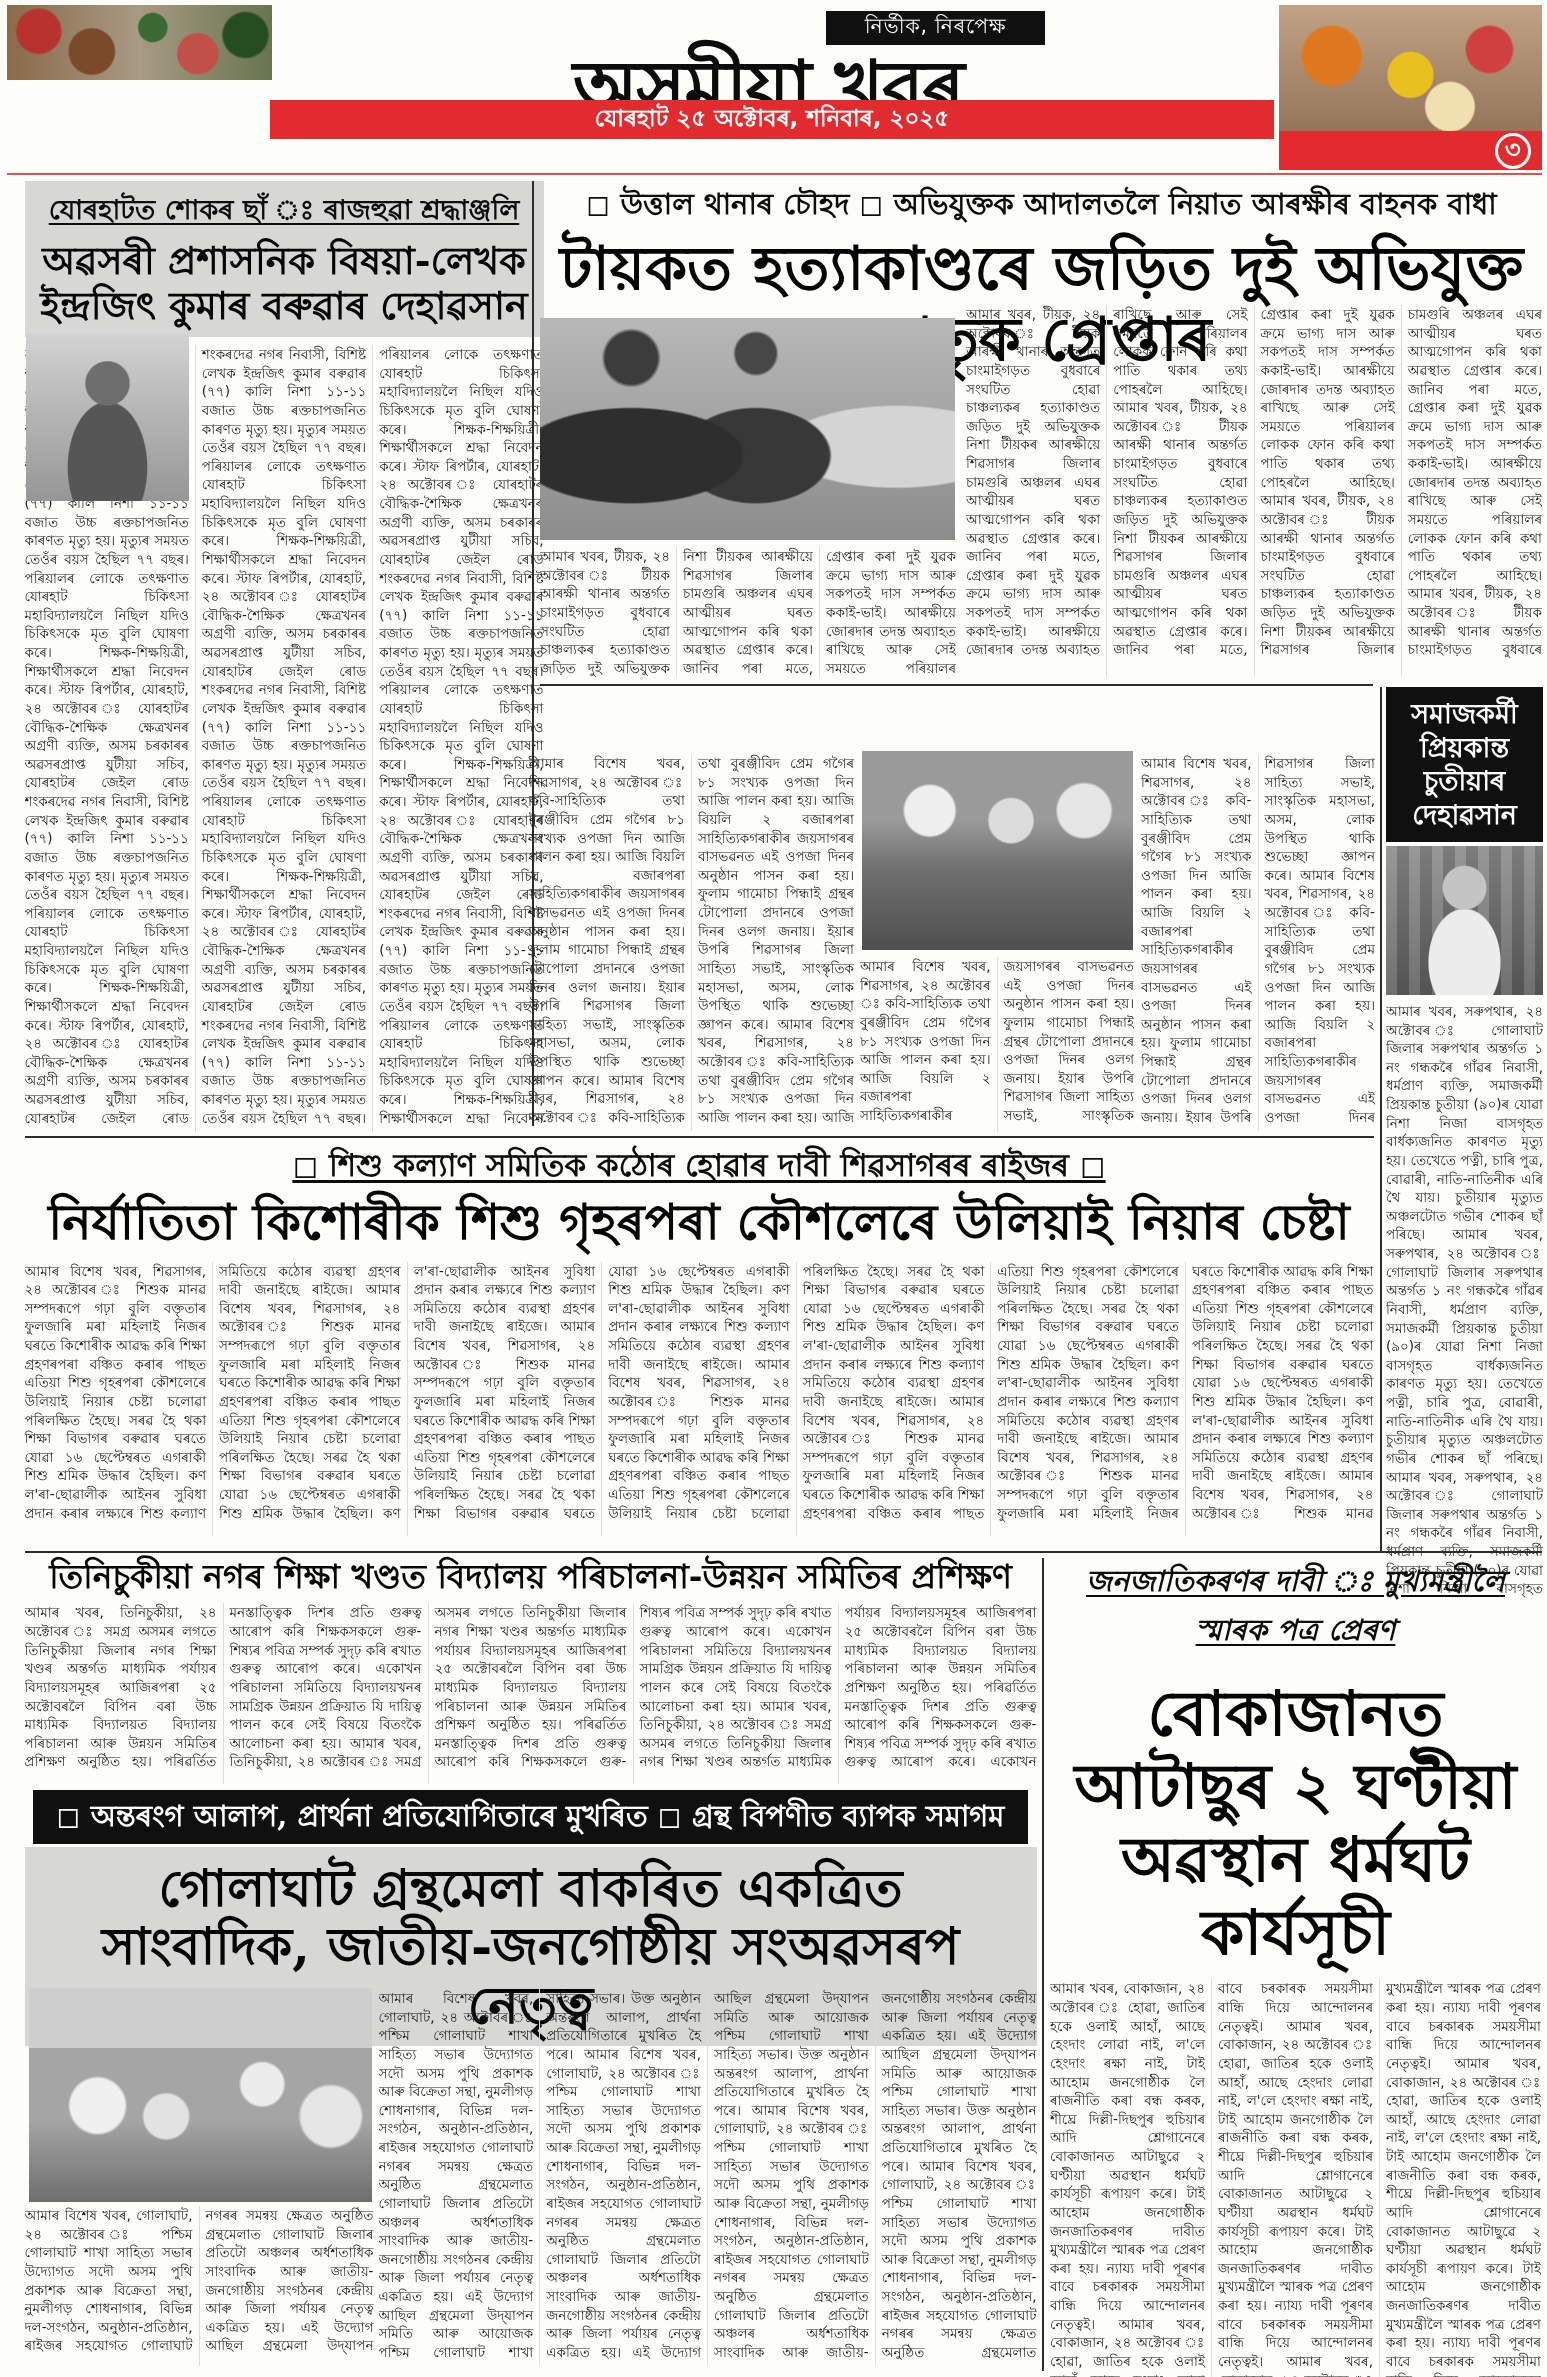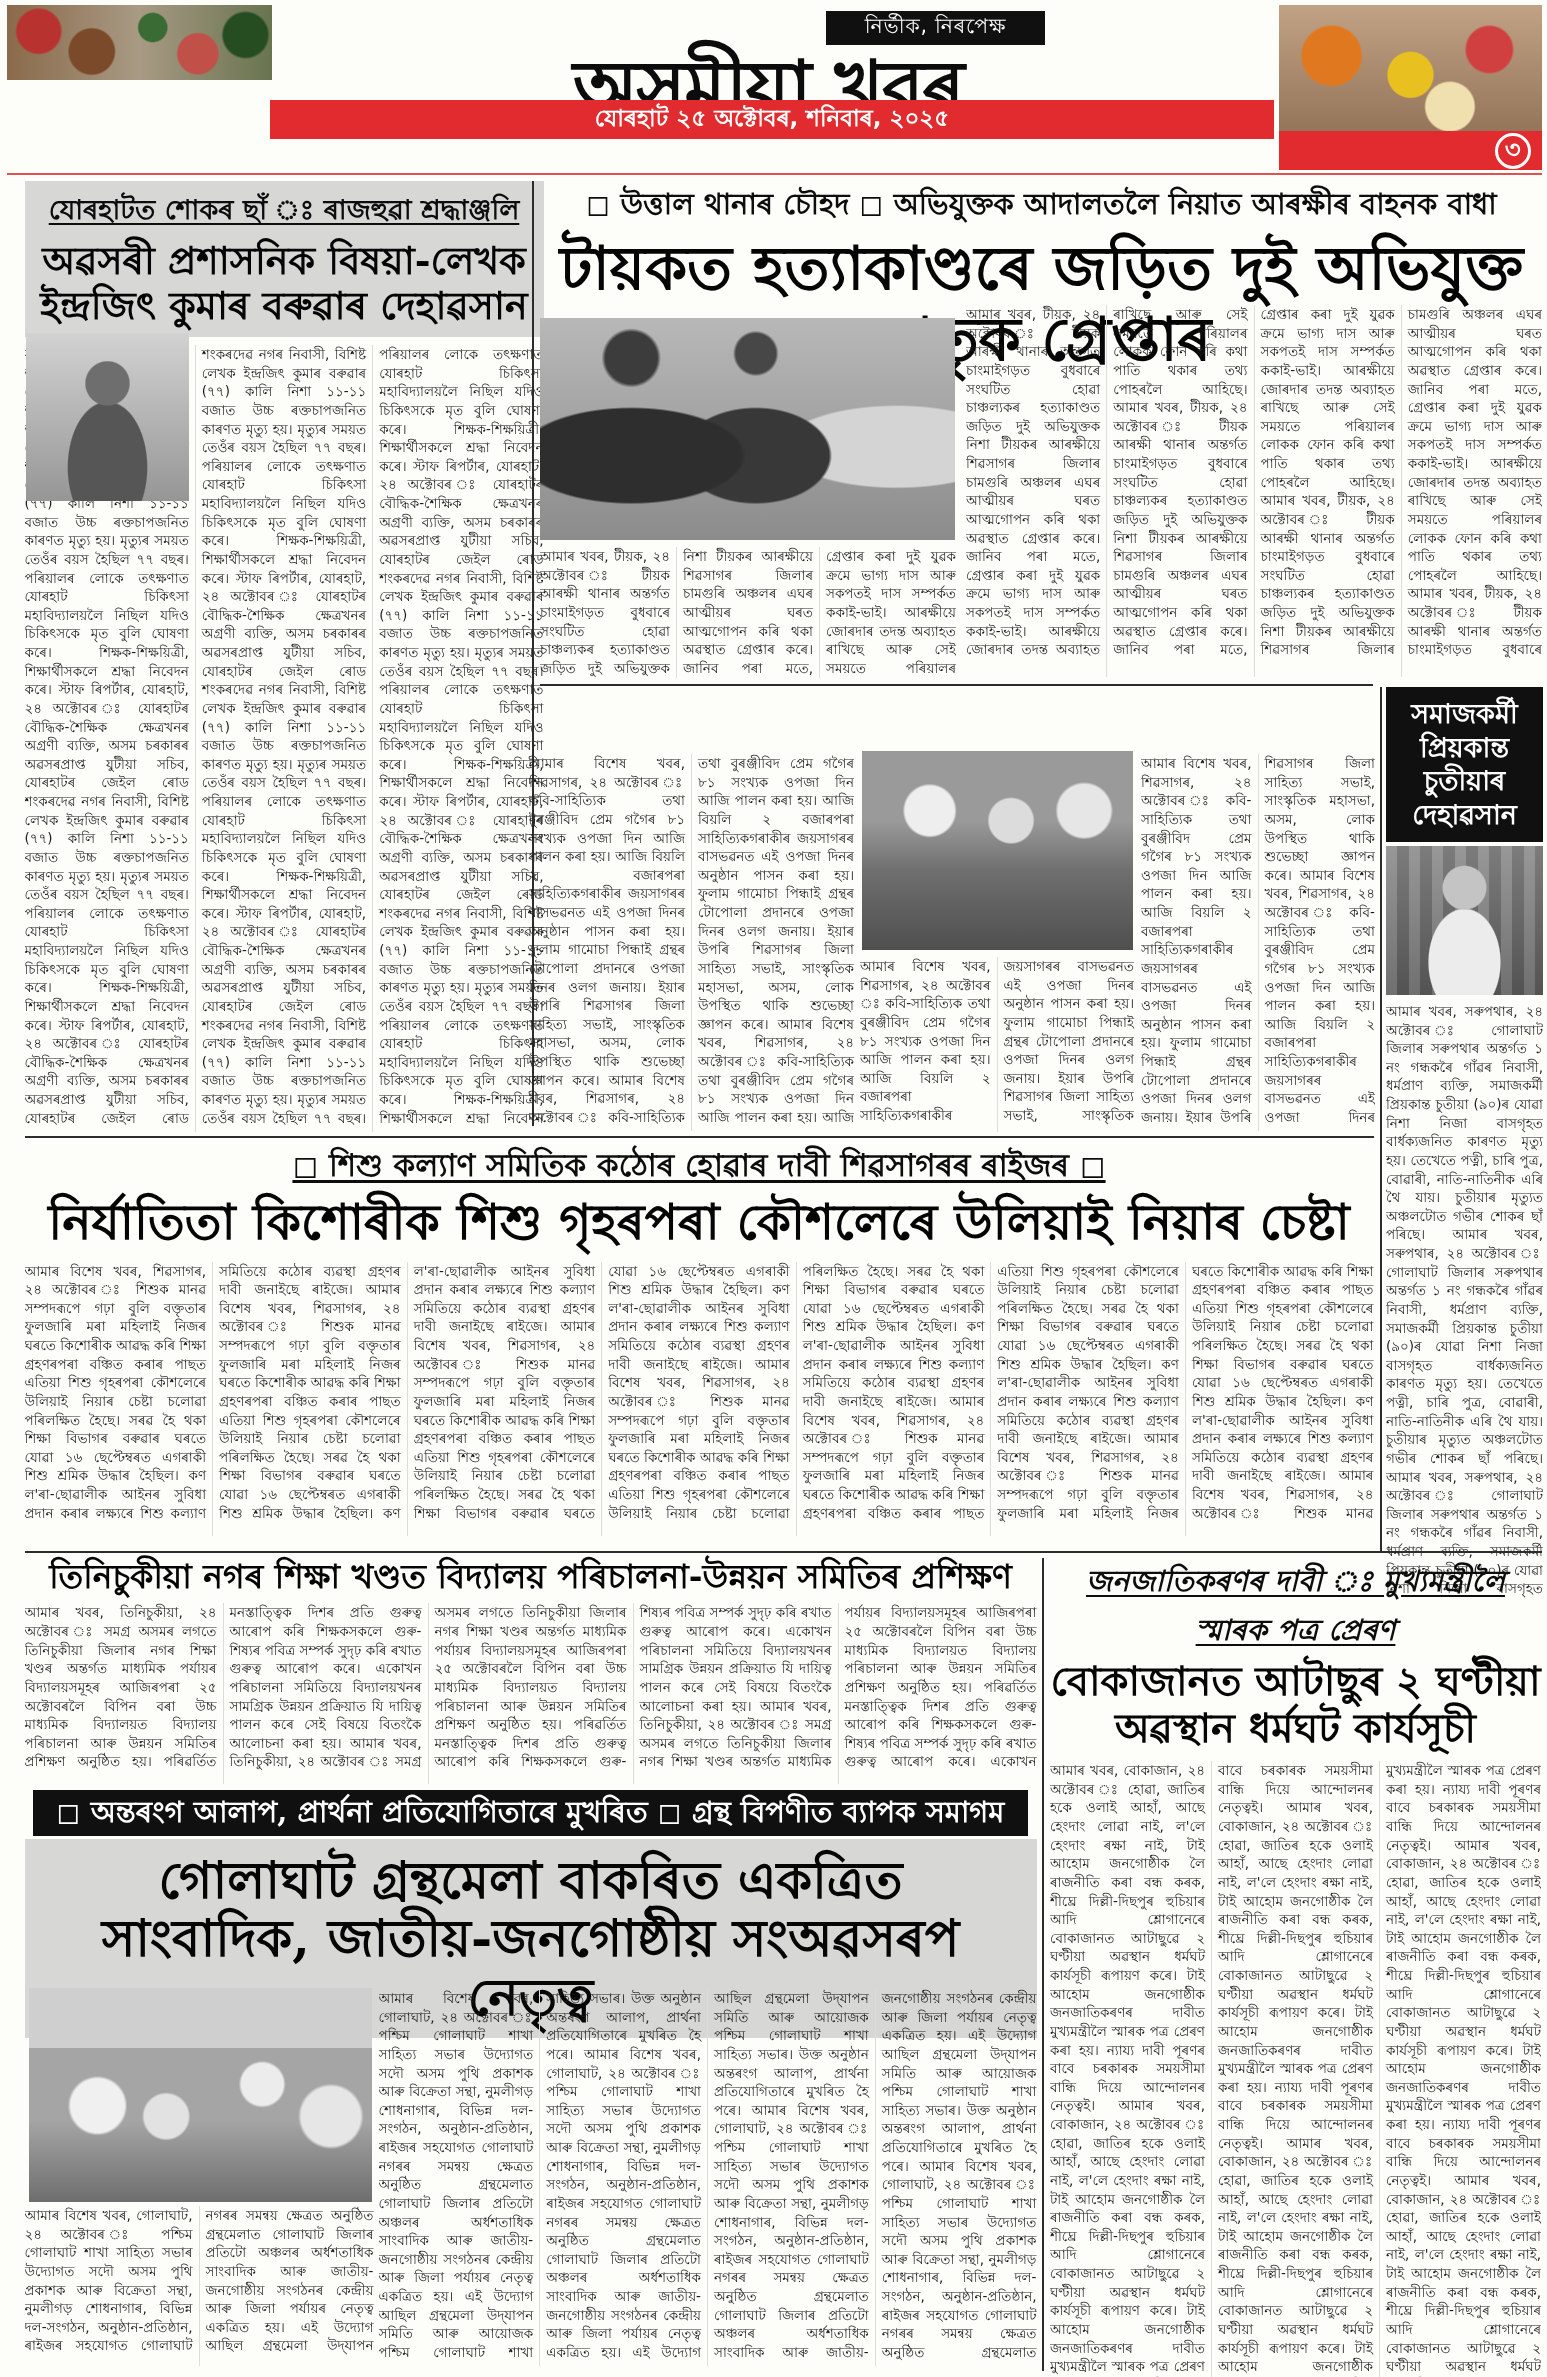--- a/index.html
+++ b/index.html
@@ -194,28 +194,28 @@
   <section class="abs" style="left:24.5px;top:1558px;width:1012px;height:229px">
     <div class="headline" style="font-size:33px">তিনিচুকীয়া নগৰ শিক্ষা খণ্ডত বিদ্যালয় পৰিচালনা-উন্নয়ন সমিতিৰ প্ৰশিক্ষণ</div>
     <div style="height:181px;margin-top:6.5px">
       <div class="body-cols cols5">আমাৰ খবৰ, তিনিচুকীয়া, ২৪ অক্টোবৰ ঃ সমগ্ৰ অসমৰ লগতে তিনিচুকীয়া জিলাৰ নগৰ শিক্ষা খণ্ডৰ অন্তৰ্গত মাধ্যমিক পৰ্যায়ৰ বিদ্যালয়সমূহৰ আজিৰপৰা ২৫ অক্টোবৰলৈ বিপিন বৰা উচ্চ মাধ্যমিক বিদ্যালয়ত বিদ্যালয় পৰিচালনা আৰু উন্নয়ন সমিতিৰ প্ৰশিক্ষণ অনুষ্ঠিত হয়। পৰিৱৰ্তিত মনস্তাত্ত্বিক দিশৰ প্ৰতি গুৰুত্ব আৰোপ কৰি শিক্ষকসকলে গুৰু-শিষ্যৰ পবিত্ৰ সম্পৰ্ক সুদৃঢ় কৰি ৰখাত গুৰুত্ব আৰোপ কৰে। একোখন পৰিচালনা সমিতিয়ে বিদ্যালয়খনৰ সামগ্ৰিক উন্নয়ন প্ৰক্ৰিয়াত যি দায়িত্ব পালন কৰে সেই বিষয়ে বিতংকৈ আলোচনা কৰা হয়। আমাৰ খবৰ, তিনিচুকীয়া, ২৪ অক্টোবৰ ঃ সমগ্ৰ অসমৰ লগতে তিনিচুকীয়া জিলাৰ নগৰ শিক্ষা খণ্ডৰ অন্তৰ্গত মাধ্যমিক পৰ্যায়ৰ বিদ্যালয়সমূহৰ আজিৰপৰা ২৫ অক্টোবৰলৈ বিপিন বৰা উচ্চ মাধ্যমিক বিদ্যালয়ত বিদ্যালয় পৰিচালনা আৰু উন্নয়ন সমিতিৰ প্ৰশিক্ষণ অনুষ্ঠিত হয়। পৰিৱৰ্তিত মনস্তাত্ত্বিক দিশৰ প্ৰতি গুৰুত্ব আৰোপ কৰি শিক্ষকসকলে গুৰু-শিষ্যৰ পবিত্ৰ সম্পৰ্ক সুদৃঢ় কৰি ৰখাত গুৰুত্ব আৰোপ কৰে। একোখন পৰিচালনা সমিতিয়ে বিদ্যালয়খনৰ সামগ্ৰিক উন্নয়ন প্ৰক্ৰিয়াত যি দায়িত্ব পালন কৰে সেই বিষয়ে বিতংকৈ আলোচনা কৰা হয়। আমাৰ খবৰ, তিনিচুকীয়া, ২৪ অক্টোবৰ ঃ সমগ্ৰ অসমৰ লগতে তিনিচুকীয়া জিলাৰ নগৰ শিক্ষা খণ্ডৰ অন্তৰ্গত মাধ্যমিক পৰ্যায়ৰ বিদ্যালয়সমূহৰ আজিৰপৰা ২৫ অক্টোবৰলৈ বিপিন বৰা উচ্চ মাধ্যমিক বিদ্যালয়ত বিদ্যালয় পৰিচালনা আৰু উন্নয়ন সমিতিৰ প্ৰশিক্ষণ অনুষ্ঠিত হয়। পৰিৱৰ্তিত মনস্তাত্ত্বিক দিশৰ প্ৰতি গুৰুত্ব আৰোপ কৰি শিক্ষকসকলে গুৰু-শিষ্যৰ পবিত্ৰ সম্পৰ্ক সুদৃঢ় কৰি ৰখাত গুৰুত্ব আৰোপ কৰে। একোখন পৰিচালনা সমিতিয়ে বিদ্যালয়খনৰ সামগ্ৰিক উন্নয়ন প্ৰক্ৰিয়াত যি দায়িত্ব পালন কৰে সেই বিষয়ে বিতংকৈ আলোচনা কৰা হয়। আমাৰ খবৰ, তিনিচুকীয়া, ২৪ অক্টোবৰ ঃ সমগ্ৰ অসমৰ লগতে তিনিচুকীয়া জিলাৰ নগৰ শিক্ষা খণ্ডৰ অন্তৰ্গত মাধ্যমিক পৰ্যায়ৰ বিদ্যালয়সমূহৰ আজিৰপৰা ২৫ অক্টোবৰলৈ বিপিন বৰা উচ্চ মাধ্যমিক বিদ্যালয়ত বিদ্যালয় পৰিচালনা আৰু উন্নয়ন সমিতিৰ প্ৰশিক্ষণ অনুষ্ঠিত হয়। পৰিৱৰ্তিত মনস্তাত্ত্বিক দিশৰ প্ৰতি গুৰুত্ব আৰোপ কৰি শিক্ষকসকলে গুৰু-শিষ্যৰ পবিত্ৰ সম্পৰ্ক সুদৃঢ় কৰি ৰখাত গুৰুত্ব আৰোপ কৰে। একোখন পৰিচালনা সমিতিয়ে বিদ্যালয়খনৰ সামগ্ৰিক উন্নয়ন প্ৰক্ৰিয়াত যি দায়িত্ব পালন কৰে সেই বিষয়ে বিতংকৈ আলোচনা কৰা হয়।</div>
     </div>
   </section>
 
   <div class="abs rule-v" style="left:1042px;top:1558px;height:813px"></div>
   <section class="abs" style="left:1050px;top:1558px;width:491px;height:813px">
     <div class="kicker" style="font-size:29px;font-style:italic"><u>জনজাতিকৰণৰ দাবী ঃ মুখ্যমন্ত্ৰীলৈ স্মাৰক পত্ৰ প্ৰেৰণ</u></div>
-    <div class="headline" style="font-size:40px;margin-top:1px">বোকাজানত আটাছুৰ ২ ঘণ্টীয়া অৱস্থান ধৰ্মঘট কাৰ্যসূচী</div>
+    <div class="headline" style="font-size:62px;margin-top:21px">বোকাজানত আটাছুৰ ২ ঘণ্টীয়া অৱস্থান ধৰ্মঘট কাৰ্যসূচী</div>
     <div style="height:637px;margin-top:9.8px">
       <div class="body-cols cols3">আমাৰ খবৰ, বোকাজান, ২৪ অক্টোবৰ ঃ হোৱা, জাতিৰ হকে ওলাই আহাঁ, আছে হেংদাং লোৱা নাই, ল'লে হেংদাং ৰক্ষা নাই, টাই আহোম জনগোষ্ঠীক লৈ ৰাজনীতি কৰা বন্ধ কৰক, শীঘ্ৰে দিল্লী-দিছপুৰ হুচিয়াৰ আদি শ্লোগানেৰে বোকাজানত আটাছুৱে ২ ঘণ্টীয়া অৱস্থান ধৰ্মঘট কাৰ্যসূচী ৰূপায়ণ কৰে। টাই আহোম জনগোষ্ঠীক জনজাতিকৰণৰ দাবীত মুখ্যমন্ত্ৰীলৈ স্মাৰক পত্ৰ প্ৰেৰণ কৰা হয়। ন্যায্য দাবী পূৰণৰ বাবে চৰকাৰক সময়সীমা বান্ধি দিয়ে আন্দোলনৰ নেতৃত্বই। আমাৰ খবৰ, বোকাজান, ২৪ অক্টোবৰ ঃ হোৱা, জাতিৰ হকে ওলাই আহাঁ, আছে হেংদাং লোৱা নাই, ল'লে হেংদাং ৰক্ষা নাই, টাই আহোম জনগোষ্ঠীক লৈ ৰাজনীতি কৰা বন্ধ কৰক, শীঘ্ৰে দিল্লী-দিছপুৰ হুচিয়াৰ আদি শ্লোগানেৰে বোকাজানত আটাছুৱে ২ ঘণ্টীয়া অৱস্থান ধৰ্মঘট কাৰ্যসূচী ৰূপায়ণ কৰে। টাই আহোম জনগোষ্ঠীক জনজাতিকৰণৰ দাবীত মুখ্যমন্ত্ৰীলৈ স্মাৰক পত্ৰ প্ৰেৰণ কৰা হয়। ন্যায্য দাবী পূৰণৰ বাবে চৰকাৰক সময়সীমা বান্ধি দিয়ে আন্দোলনৰ নেতৃত্বই। আমাৰ খবৰ, বোকাজান, ২৪ অক্টোবৰ ঃ হোৱা, জাতিৰ হকে ওলাই আহাঁ, আছে হেংদাং লোৱা নাই, ল'লে হেংদাং ৰক্ষা নাই, টাই আহোম জনগোষ্ঠীক লৈ ৰাজনীতি কৰা বন্ধ কৰক, শীঘ্ৰে দিল্লী-দিছপুৰ হুচিয়াৰ আদি শ্লোগানেৰে বোকাজানত আটাছুৱে ২ ঘণ্টীয়া অৱস্থান ধৰ্মঘট কাৰ্যসূচী ৰূপায়ণ কৰে। টাই আহোম জনগোষ্ঠীক জনজাতিকৰণৰ দাবীত মুখ্যমন্ত্ৰীলৈ স্মাৰক পত্ৰ প্ৰেৰণ কৰা হয়। ন্যায্য দাবী পূৰণৰ বাবে চৰকাৰক সময়সীমা বান্ধি দিয়ে আন্দোলনৰ নেতৃত্বই। আমাৰ খবৰ, বোকাজান, ২৪ অক্টোবৰ ঃ হোৱা, জাতিৰ হকে ওলাই আহাঁ, আছে হেংদাং লোৱা নাই, ল'লে হেংদাং ৰক্ষা নাই, টাই আহোম জনগোষ্ঠীক লৈ ৰাজনীতি কৰা বন্ধ কৰক, শীঘ্ৰে দিল্লী-দিছপুৰ হুচিয়াৰ আদি শ্লোগানেৰে বোকাজানত আটাছুৱে ২ ঘণ্টীয়া অৱস্থান ধৰ্মঘট কাৰ্যসূচী ৰূপায়ণ কৰে। টাই আহোম জনগোষ্ঠীক জনজাতিকৰণৰ দাবীত মুখ্যমন্ত্ৰীলৈ স্মাৰক পত্ৰ প্ৰেৰণ কৰা হয়। ন্যায্য দাবী পূৰণৰ বাবে চৰকাৰক সময়সীমা বান্ধি দিয়ে আন্দোলনৰ নেতৃত্বই। আমাৰ খবৰ, বোকাজান, ২৪ অক্টোবৰ ঃ হোৱা, জাতিৰ হকে ওলাই আহাঁ, আছে হেংদাং লোৱা নাই, ল'লে হেংদাং ৰক্ষা নাই, টাই আহোম জনগোষ্ঠীক লৈ ৰাজনীতি কৰা বন্ধ কৰক, শীঘ্ৰে দিল্লী-দিছপুৰ হুচিয়াৰ আদি শ্লোগানেৰে বোকাজানত আটাছুৱে ২ ঘণ্টীয়া অৱস্থান ধৰ্মঘট কাৰ্যসূচী ৰূপায়ণ কৰে। টাই আহোম জনগোষ্ঠীক জনজাতিকৰণৰ দাবীত মুখ্যমন্ত্ৰীলৈ স্মাৰক পত্ৰ প্ৰেৰণ কৰা হয়। ন্যায্য দাবী পূৰণৰ বাবে চৰকাৰক সময়সীমা বান্ধি দিয়ে আন্দোলনৰ নেতৃত্বই। আমাৰ খবৰ, বোকাজান, ২৪ অক্টোবৰ ঃ হোৱা, জাতিৰ হকে ওলাই আহাঁ, আছে হেংদাং লোৱা নাই, ল'লে হেংদাং ৰক্ষা নাই, টাই আহোম জনগোষ্ঠীক লৈ ৰাজনীতি কৰা বন্ধ কৰক, শীঘ্ৰে দিল্লী-দিছপুৰ হুচিয়াৰ আদি শ্লোগানেৰে বোকাজানত আটাছুৱে ২ ঘণ্টীয়া অৱস্থান ধৰ্মঘট কাৰ্যসূচী ৰূপায়ণ কৰে। টাই আহোম জনগোষ্ঠীক জনজাতিকৰণৰ দাবীত মুখ্যমন্ত্ৰীলৈ স্মাৰক পত্ৰ প্ৰেৰণ কৰা হয়। ন্যায্য দাবী পূৰণৰ বাবে চৰকাৰক সময়সীমা বান্ধি দিয়ে আন্দোলনৰ নেতৃত্বই। আমাৰ খবৰ, বোকাজান, ২৪ অক্টোবৰ ঃ হোৱা, জাতিৰ হকে ওলাই আহাঁ, আছে হেংদাং লোৱা নাই, ল'লে হেংদাং ৰক্ষা নাই, টাই আহোম জনগোষ্ঠীক লৈ ৰাজনীতি কৰা বন্ধ কৰক, শীঘ্ৰে দিল্লী-দিছপুৰ হুচিয়াৰ আদি শ্লোগানেৰে বোকাজানত আটাছুৱে ২ ঘণ্টীয়া অৱস্থান ধৰ্মঘট কাৰ্যসূচী ৰূপায়ণ কৰে। টাই আহোম জনগোষ্ঠীক জনজাতিকৰণৰ দাবীত মুখ্যমন্ত্ৰীলৈ স্মাৰক পত্ৰ প্ৰেৰণ কৰা হয়। ন্যায্য দাবী পূৰণৰ বাবে চৰকাৰক সময়সীমা বান্ধি দিয়ে আন্দোলনৰ নেতৃত্বই।</div>
     </div>
   </section>
 
   <section class="abs" style="left:24.5px;top:1790px;width:1012px;height:581px">
-    <div class="blackbox kicker" style="font-size:29px;height:46px;display:flex;align-items:center;justify-content:center;margin:0 8.2px">◻  অন্তৰংগ আলাপ, প্ৰাৰ্থনা প্ৰতিযোগিতাৰে মুখৰিত  ◻  গ্ৰন্থ বিপণীত ব্যাপক সমাগম</div>
+    <div class="blackbox kicker" style="font-size:29px;height:54px;display:flex;align-items:center;justify-content:center;margin:0 8.2px">◻  অন্তৰংগ আলাপ, প্ৰাৰ্থনা প্ৰতিযোগিতাৰে মুখৰিত  ◻  গ্ৰন্থ বিপণীত ব্যাপক সমাগম</div>
     <div class="graybox headline" style="font-size:51px;margin-top:3.3px;padding:11.4px 24.5px;line-height:1.15">গোলাঘাট গ্ৰন্থমেলা বাকৰিত একত্ৰিত সাংবাদিক, জাতীয়-জনগোষ্ঠীয় সংঅৱসৰপ নেতৃত্ব</div>
     <div class="abs photo ph-meeting" style="left:4.9px;top:198px;width:343px;height:214px"></div>
     <div class="abs" style="left:354px;top:199px;width:658px;height:377px">
       <div class="body-cols cols4">আমাৰ বিশেষ খবৰ, গোলাঘাট, ২৪ অক্টোবৰ ঃ পশ্চিম গোলাঘাট শাখা সাহিত্য সভাৰ উদ্যোগত সদৌ অসম পুথি প্ৰকাশক আৰু বিক্ৰেতা সন্থা, নুমলীগড় শোধনাগাৰ, বিভিন্ন দল-সংগঠন, অনুষ্ঠান-প্ৰতিষ্ঠান, ৰাইজৰ সহযোগত গোলাঘাট নগৰৰ সমন্বয় ক্ষেত্ৰত অনুষ্ঠিত গ্ৰন্থমেলাত গোলাঘাট জিলাৰ প্ৰতিটো অঞ্চলৰ অৰ্ধশতাধিক সাংবাদিক আৰু জাতীয়-জনগোষ্ঠীয় সংগঠনৰ কেন্দ্ৰীয় আৰু জিলা পৰ্যায়ৰ নেতৃত্ব একত্ৰিত হয়। এই উদ্যোগ আছিল গ্ৰন্থমেলা উদ্‌যাপন সমিতি আৰু আয়োজক পশ্চিম গোলাঘাট শাখা সাহিত্য সভাৰ। উক্ত অনুষ্ঠান অন্তৰংগ আলাপ, প্ৰাৰ্থনা প্ৰতিযোগিতাৰে মুখৰিত হৈ পৰে। আমাৰ বিশেষ খবৰ, গোলাঘাট, ২৪ অক্টোবৰ ঃ পশ্চিম গোলাঘাট শাখা সাহিত্য সভাৰ উদ্যোগত সদৌ অসম পুথি প্ৰকাশক আৰু বিক্ৰেতা সন্থা, নুমলীগড় শোধনাগাৰ, বিভিন্ন দল-সংগঠন, অনুষ্ঠান-প্ৰতিষ্ঠান, ৰাইজৰ সহযোগত গোলাঘাট নগৰৰ সমন্বয় ক্ষেত্ৰত অনুষ্ঠিত গ্ৰন্থমেলাত গোলাঘাট জিলাৰ প্ৰতিটো অঞ্চলৰ অৰ্ধশতাধিক সাংবাদিক আৰু জাতীয়-জনগোষ্ঠীয় সংগঠনৰ কেন্দ্ৰীয় আৰু জিলা পৰ্যায়ৰ নেতৃত্ব একত্ৰিত হয়। এই উদ্যোগ আছিল গ্ৰন্থমেলা উদ্‌যাপন সমিতি আৰু আয়োজক পশ্চিম গোলাঘাট শাখা সাহিত্য সভাৰ। উক্ত অনুষ্ঠান অন্তৰংগ আলাপ, প্ৰাৰ্থনা প্ৰতিযোগিতাৰে মুখৰিত হৈ পৰে। আমাৰ বিশেষ খবৰ, গোলাঘাট, ২৪ অক্টোবৰ ঃ পশ্চিম গোলাঘাট শাখা সাহিত্য সভাৰ উদ্যোগত সদৌ অসম পুথি প্ৰকাশক আৰু বিক্ৰেতা সন্থা, নুমলীগড় শোধনাগাৰ, বিভিন্ন দল-সংগঠন, অনুষ্ঠান-প্ৰতিষ্ঠান, ৰাইজৰ সহযোগত গোলাঘাট নগৰৰ সমন্বয় ক্ষেত্ৰত অনুষ্ঠিত গ্ৰন্থমেলাত গোলাঘাট জিলাৰ প্ৰতিটো অঞ্চলৰ অৰ্ধশতাধিক সাংবাদিক আৰু জাতীয়-জনগোষ্ঠীয় সংগঠনৰ কেন্দ্ৰীয় আৰু জিলা পৰ্যায়ৰ নেতৃত্ব একত্ৰিত হয়। এই উদ্যোগ আছিল গ্ৰন্থমেলা উদ্‌যাপন সমিতি আৰু আয়োজক পশ্চিম গোলাঘাট শাখা সাহিত্য সভাৰ। উক্ত অনুষ্ঠান অন্তৰংগ আলাপ, প্ৰাৰ্থনা প্ৰতিযোগিতাৰে মুখৰিত হৈ পৰে। আমাৰ বিশেষ খবৰ, গোলাঘাট, ২৪ অক্টোবৰ ঃ পশ্চিম গোলাঘাট শাখা সাহিত্য সভাৰ উদ্যোগত সদৌ অসম পুথি প্ৰকাশক আৰু বিক্ৰেতা সন্থা, নুমলীগড় শোধনাগাৰ, বিভিন্ন দল-সংগঠন, অনুষ্ঠান-প্ৰতিষ্ঠান, ৰাইজৰ সহযোগত গোলাঘাট নগৰৰ সমন্বয় ক্ষেত্ৰত অনুষ্ঠিত গ্ৰন্থমেলাত গোলাঘাট জিলাৰ প্ৰতিটো অঞ্চলৰ অৰ্ধশতাধিক সাংবাদিক আৰু জাতীয়-জনগোষ্ঠীয় সংগঠনৰ কেন্দ্ৰীয় আৰু জিলা পৰ্যায়ৰ নেতৃত্ব একত্ৰিত হয়। এই উদ্যোগ আছিল গ্ৰন্থমেলা উদ্‌যাপন সমিতি আৰু আয়োজক পশ্চিম গোলাঘাট শাখা সাহিত্য সভাৰ। উক্ত অনুষ্ঠান অন্তৰংগ আলাপ, প্ৰাৰ্থনা প্ৰতিযোগিতাৰে মুখৰিত হৈ পৰে। আমাৰ বিশেষ খবৰ, গোলাঘাট, ২৪ অক্টোবৰ ঃ পশ্চিম গোলাঘাট শাখা সাহিত্য সভাৰ উদ্যোগত সদৌ অসম পুথি প্ৰকাশক আৰু বিক্ৰেতা সন্থা, নুমলীগড় শোধনাগাৰ, বিভিন্ন দল-সংগঠন, অনুষ্ঠান-প্ৰতিষ্ঠান, ৰাইজৰ সহযোগত গোলাঘাট নগৰৰ সমন্বয় ক্ষেত্ৰত অনুষ্ঠিত গ্ৰন্থমেলাত গোলাঘাট জিলাৰ প্ৰতিটো অঞ্চলৰ অৰ্ধশতাধিক সাংবাদিক আৰু জাতীয়-জনগোষ্ঠীয় সংগঠনৰ কেন্দ্ৰীয় আৰু জিলা পৰ্যায়ৰ নেতৃত্ব একত্ৰিত হয়। এই উদ্যোগ আছিল গ্ৰন্থমেলা উদ্‌যাপন সমিতি আৰু আয়োজক পশ্চিম গোলাঘাট শাখা সাহিত্য সভাৰ। উক্ত অনুষ্ঠান অন্তৰংগ আলাপ, প্ৰাৰ্থনা প্ৰতিযোগিতাৰে মুখৰিত হৈ পৰে। আমাৰ বিশেষ খবৰ, গোলাঘাট, ২৪ অক্টোবৰ ঃ পশ্চিম গোলাঘাট শাখা সাহিত্য সভাৰ উদ্যোগত সদৌ অসম পুথি প্ৰকাশক আৰু বিক্ৰেতা সন্থা, নুমলীগড় শোধনাগাৰ, বিভিন্ন দল-সংগঠন, অনুষ্ঠান-প্ৰতিষ্ঠান, ৰাইজৰ সহযোগত গোলাঘাট নগৰৰ সমন্বয় ক্ষেত্ৰত অনুষ্ঠিত গ্ৰন্থমেলাত গোলাঘাট জিলাৰ প্ৰতিটো অঞ্চলৰ অৰ্ধশতাধিক সাংবাদিক আৰু জাতীয়-জনগোষ্ঠীয় সংগঠনৰ কেন্দ্ৰীয় আৰু জিলা পৰ্যায়ৰ নেতৃত্ব একত্ৰিত হয়। এই উদ্যোগ আছিল গ্ৰন্থমেলা উদ্‌যাপন সমিতি আৰু আয়োজক পশ্চিম গোলাঘাট শাখা সাহিত্য সভাৰ। উক্ত অনুষ্ঠান অন্তৰংগ আলাপ, প্ৰাৰ্থনা প্ৰতিযোগিতাৰে মুখৰিত হৈ পৰে।</div>
     </div>
     <div class="abs" style="left:0;top:416px;width:349px;height:160px">
       <div class="body-cols cols2">আমাৰ বিশেষ খবৰ, গোলাঘাট, ২৪ অক্টোবৰ ঃ পশ্চিম গোলাঘাট শাখা সাহিত্য সভাৰ উদ্যোগত সদৌ অসম পুথি প্ৰকাশক আৰু বিক্ৰেতা সন্থা, নুমলীগড় শোধনাগাৰ, বিভিন্ন দল-সংগঠন, অনুষ্ঠান-প্ৰতিষ্ঠান, ৰাইজৰ সহযোগত গোলাঘাট নগৰৰ সমন্বয় ক্ষেত্ৰত অনুষ্ঠিত গ্ৰন্থমেলাত গোলাঘাট জিলাৰ প্ৰতিটো অঞ্চলৰ অৰ্ধশতাধিক সাংবাদিক আৰু জাতীয়-জনগোষ্ঠীয় সংগঠনৰ কেন্দ্ৰীয় আৰু জিলা পৰ্যায়ৰ নেতৃত্ব একত্ৰিত হয়। এই উদ্যোগ আছিল গ্ৰন্থমেলা উদ্‌যাপন সমিতি আৰু আয়োজক পশ্চিম গোলাঘাট শাখা সাহিত্য সভাৰ। উক্ত অনুষ্ঠান অন্তৰংগ আলাপ, প্ৰাৰ্থনা প্ৰতিযোগিতাৰে মুখৰিত হৈ পৰে। আমাৰ বিশেষ খবৰ, গোলাঘাট, ২৪ অক্টোবৰ ঃ পশ্চিম গোলাঘাট শাখা সাহিত্য সভাৰ উদ্যোগত সদৌ অসম পুথি প্ৰকাশক আৰু বিক্ৰেতা সন্থা, নুমলীগড় শোধনাগাৰ, বিভিন্ন দল-সংগঠন, অনুষ্ঠান-প্ৰতিষ্ঠান, ৰাইজৰ সহযোগত গোলাঘাট নগৰৰ সমন্বয় ক্ষেত্ৰত অনুষ্ঠিত গ্ৰন্থমেলাত গোলাঘাট জিলাৰ প্ৰতিটো অঞ্চলৰ অৰ্ধশতাধিক সাংবাদিক আৰু জাতীয়-জনগোষ্ঠীয় সংগঠনৰ কেন্দ্ৰীয় আৰু জিলা পৰ্যায়ৰ নেতৃত্ব একত্ৰিত হয়। এই উদ্যোগ আছিল গ্ৰন্থমেলা উদ্‌যাপন সমিতি আৰু আয়োজক পশ্চিম গোলাঘাট শাখা সাহিত্য সভাৰ। উক্ত অনুষ্ঠান অন্তৰংগ আলাপ, প্ৰাৰ্থনা প্ৰতিযোগিতাৰে মুখৰিত হৈ পৰে।</div>
     </div>
   </section>
 

